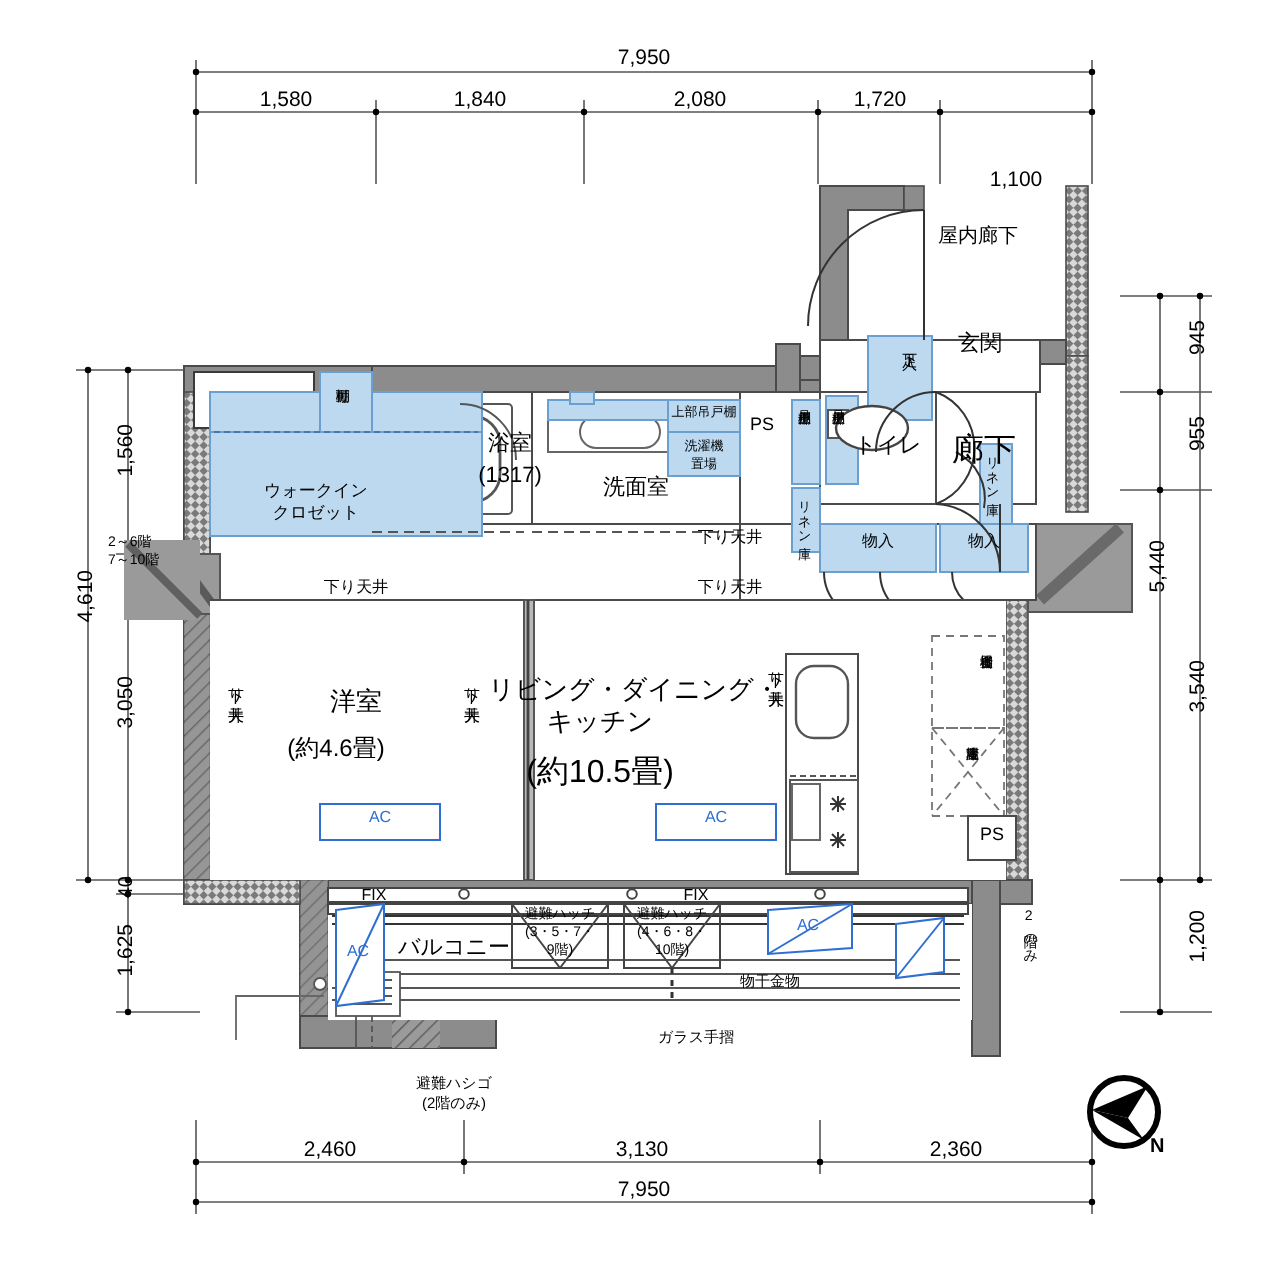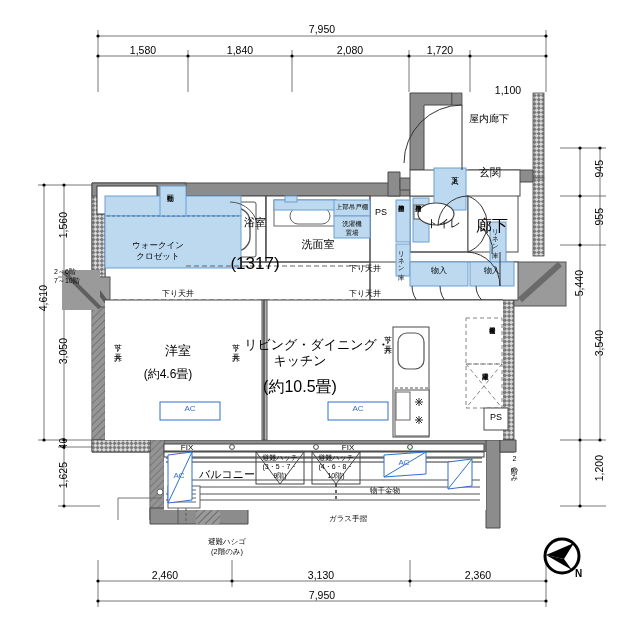--- a/index.html
+++ b/index.html
@@ -373,21 +373,21 @@
 <div class="lbl dimv" style="left:594px;top:455px;">1,200</div>
 
 <div class="lbl room c" style="left:300px;top:338px;margin-left:17px;">リビング・ダイニング・</div>
 <div class="lbl room c" style="left:300px;top:354px;">キッチン</div>
 <div class="lbl c" style="left:300px;top:378px;font-size:16px;">(約10.5畳)</div>
 
 <div class="lbl room c" style="left:178px;top:344px;">洋室</div>
 <div class="lbl c" style="left:168px;top:368px;font-size:12px;">(約4.6畳)</div>
 
 <div class="lbl c" style="left:255px;top:216px;font-size:11px;">浴室</div>
-<div class="lbl c" style="left:255px;top:232px;font-size:17px;margin-top:22px;">(1317)</div>
+<div class="lbl c" style="left:255px;top:232px;font-size:11px;">(1317)</div>
 
 <div class="lbl c" style="left:318px;top:238px;font-size:11px;">洗面室</div>
 <div class="lbl c" style="left:444px;top:217px;font-size:11px;">トイレ</div>
 <div class="lbl c" style="left:490px;top:166px;font-size:11px;">玄関</div>
 <div class="lbl c" style="left:492px;top:217px;font-size:16px;">廊下</div>
 <div class="lbl c" style="left:489px;top:113px;font-size:10px;">屋内廊下</div>
 <div class="lbl c" style="left:227px;top:468px;font-size:11px;">バルコニー</div>
 
 <div class="lbl c xsmall" style="left:158px;top:241px;font-size:8.5px;">ウォークイン</div>
 <div class="lbl c xsmall" style="left:158px;top:252px;font-size:8.5px;">クロゼット</div>

